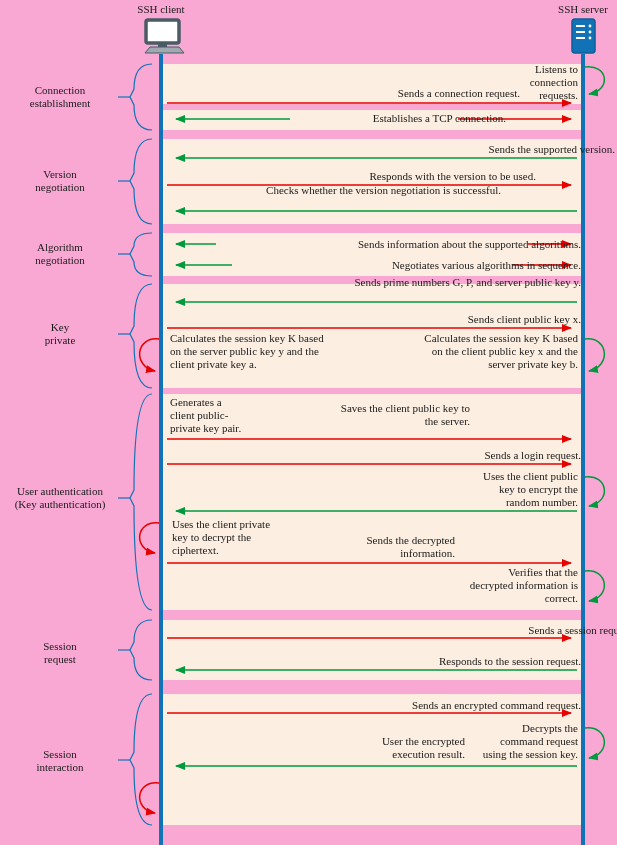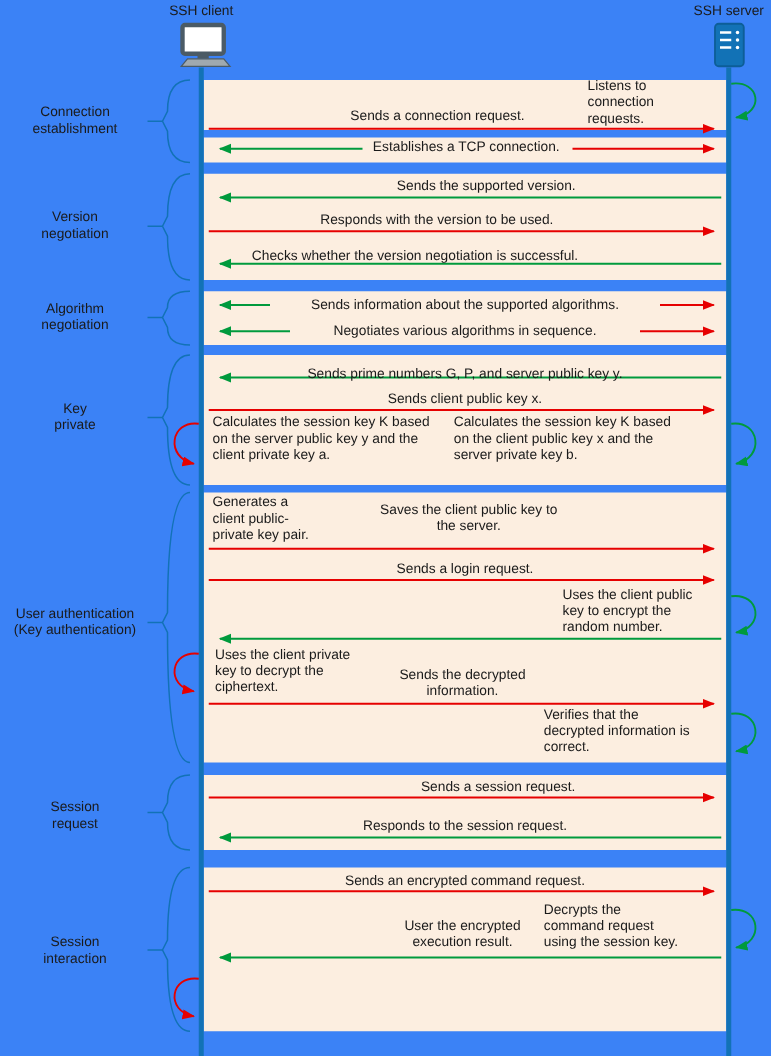--- a/index.html
+++ b/index.html
@@ -1,24 +1,24 @@
 <!DOCTYPE html>
 <html style="--blue: #1272b6; --red: #e60000; --green: #009a3d; --band: #fceee0; --text: #1a1a1a;"><head>
 <meta charset="utf-8">
 <style>
   html,body{margin:0;padding:0;background:#fff;}
   .canvas{
-    position:relative;width:617px;height:845px;background:#3b82f6;
-    font-family:Liberation Sans, sans-serif;
+    position:relative;width:617px;height:845px;background:#f9a8d4;
+    font-family:Liberation Serif, serif;
     color:var(--text,#1a1a1a);overflow:hidden;
   }
   .band{position:absolute;left:163px;width:418px;background:var(--band,#fceee0);z-index:1;}
   svg.overlay{position:absolute;left:0;top:0;z-index:2;}
   .txt{position:absolute;font-size:11px;line-height:13px;white-space:pre-line;z-index:3;}
-  .c{text-align:center}.r{}.l{text-align:left}
+  .c{text-align:right}.r{text-align:right}.l{text-align:left}
   .side-label{position:absolute;left:0;width:120px;text-align:center;font-size:11px;line-height:13px;white-space:pre-line;z-index:3;}
   .hdr{position:absolute;font-size:11px;text-align:center;z-index:3;}
   .lifeline{stroke:var(--blue,#1272b6);stroke-width:4;}
   .ar{stroke:var(--red,#e60000);stroke-width:1.5;fill:none;}
   .ag{stroke:var(--green,#009a3d);stroke-width:1.5;fill:none;}
   .brace{stroke:var(--blue,#1272b6);stroke-width:1.2;fill:none;}
   .mrf{fill:var(--red,#e60000);}
   .mgf{fill:var(--green,#009a3d);}
 </style>
 </head>
@@ -131,26 +131,26 @@
 interaction</div>
 
   <div class="txt r" style="left:470px;top:63px;width:108px">Listens to
 connection
 requests.</div>
   <div class="txt c" style="left:180px;top:87px;width:340px">Sends a connection request.</div>
   <div class="txt c" style="left:240px;top:112px;width:266px">Establishes a TCP connection.</div>
 
   <div class="txt c" style="left:163px;top:143px;width:452px">Sends the supported version.</div>
   <div class="txt c" style="left:163px;top:170px;width:373px">Responds with the version to be used.</div>
-  <div class="txt c" style="left:163px;top:199px;width:338px">Checks whether the version negotiation is successful.</div>
+  <div class="txt c" style="left:163px;top:184px;width:338px">Checks whether the version negotiation is successful.</div>
 
   <div class="txt c" style="left:163px;top:238px;width:418px">Sends information about the supported algorithms.</div>
   <div class="txt c" style="left:163px;top:259px;width:418px">Negotiates various algorithms in sequence.</div>
 
-  <div class="txt c" style="left:163px;top:293px;width:418px">Sends prime numbers G, P, and server public key y.</div>
+  <div class="txt c" style="left:163px;top:276px;width:418px">Sends prime numbers G, P, and server public key y.</div>
   <div class="txt c" style="left:163px;top:313px;width:418px">Sends client public key x.</div>
   <div class="txt l" style="left:170px;top:332px;width:215px">Calculates the session key K based
 on the server public key y and the
 client private key a.</div>
   <div class="txt r" style="left:363px;top:332px;width:215px">Calculates the session key K based
 on the client public key x and the
 server private key b.</div>
 
   <div class="txt l" style="left:170px;top:396px;width:120px">Generates a
 client public-

